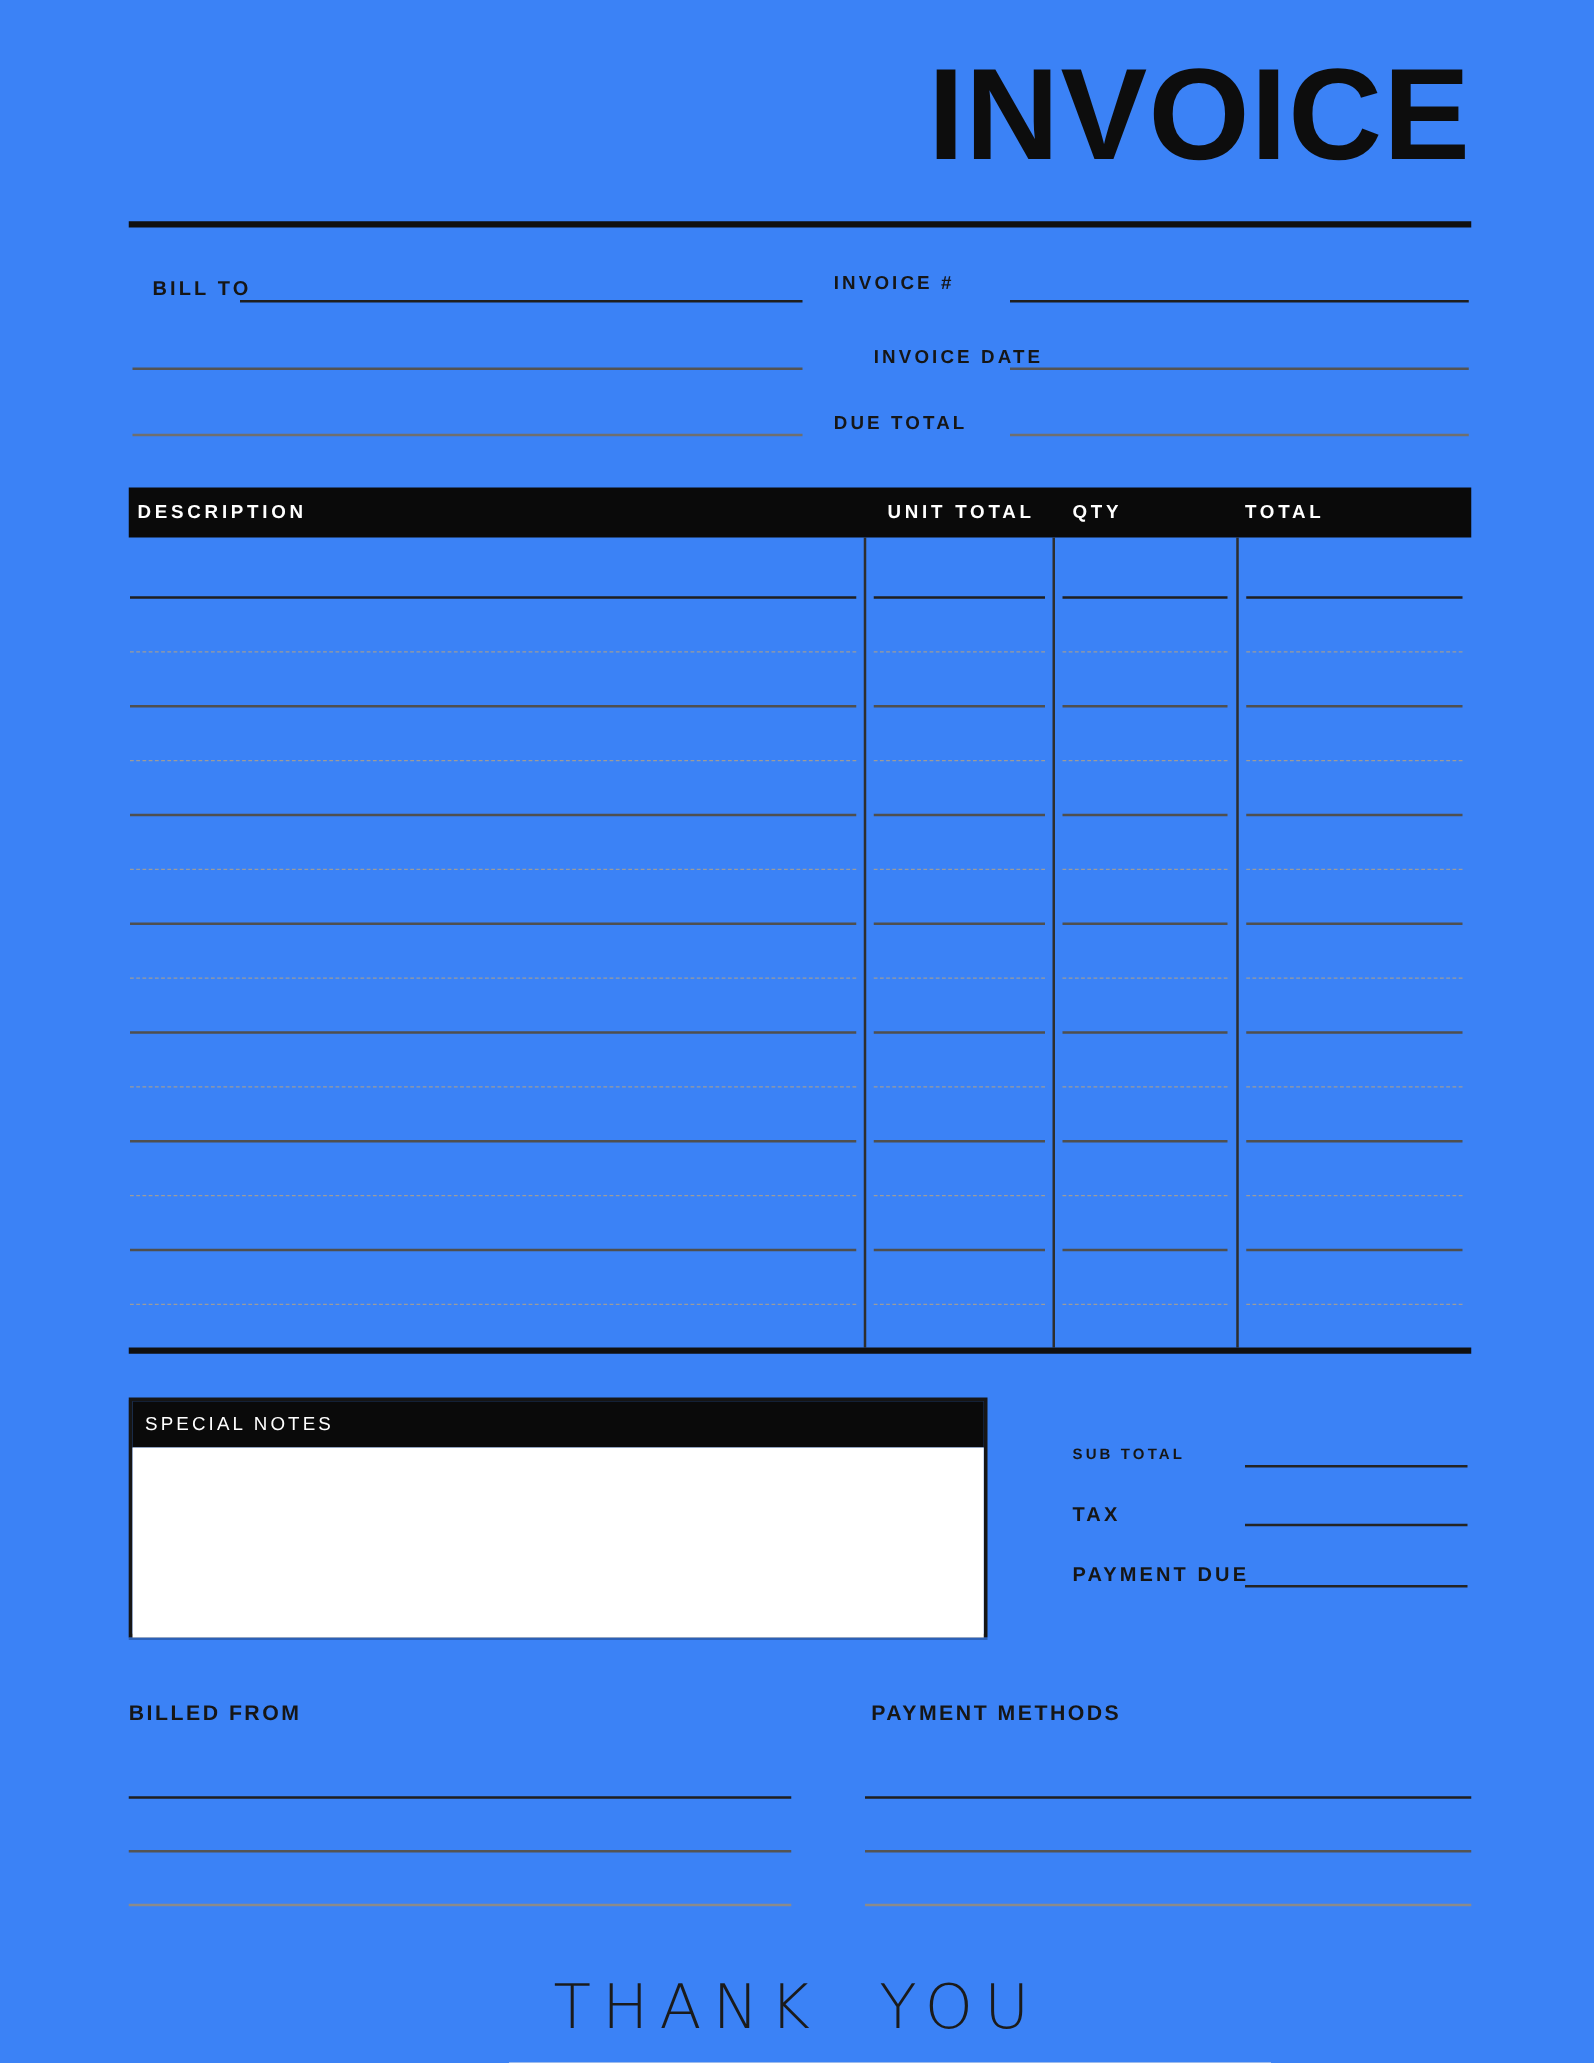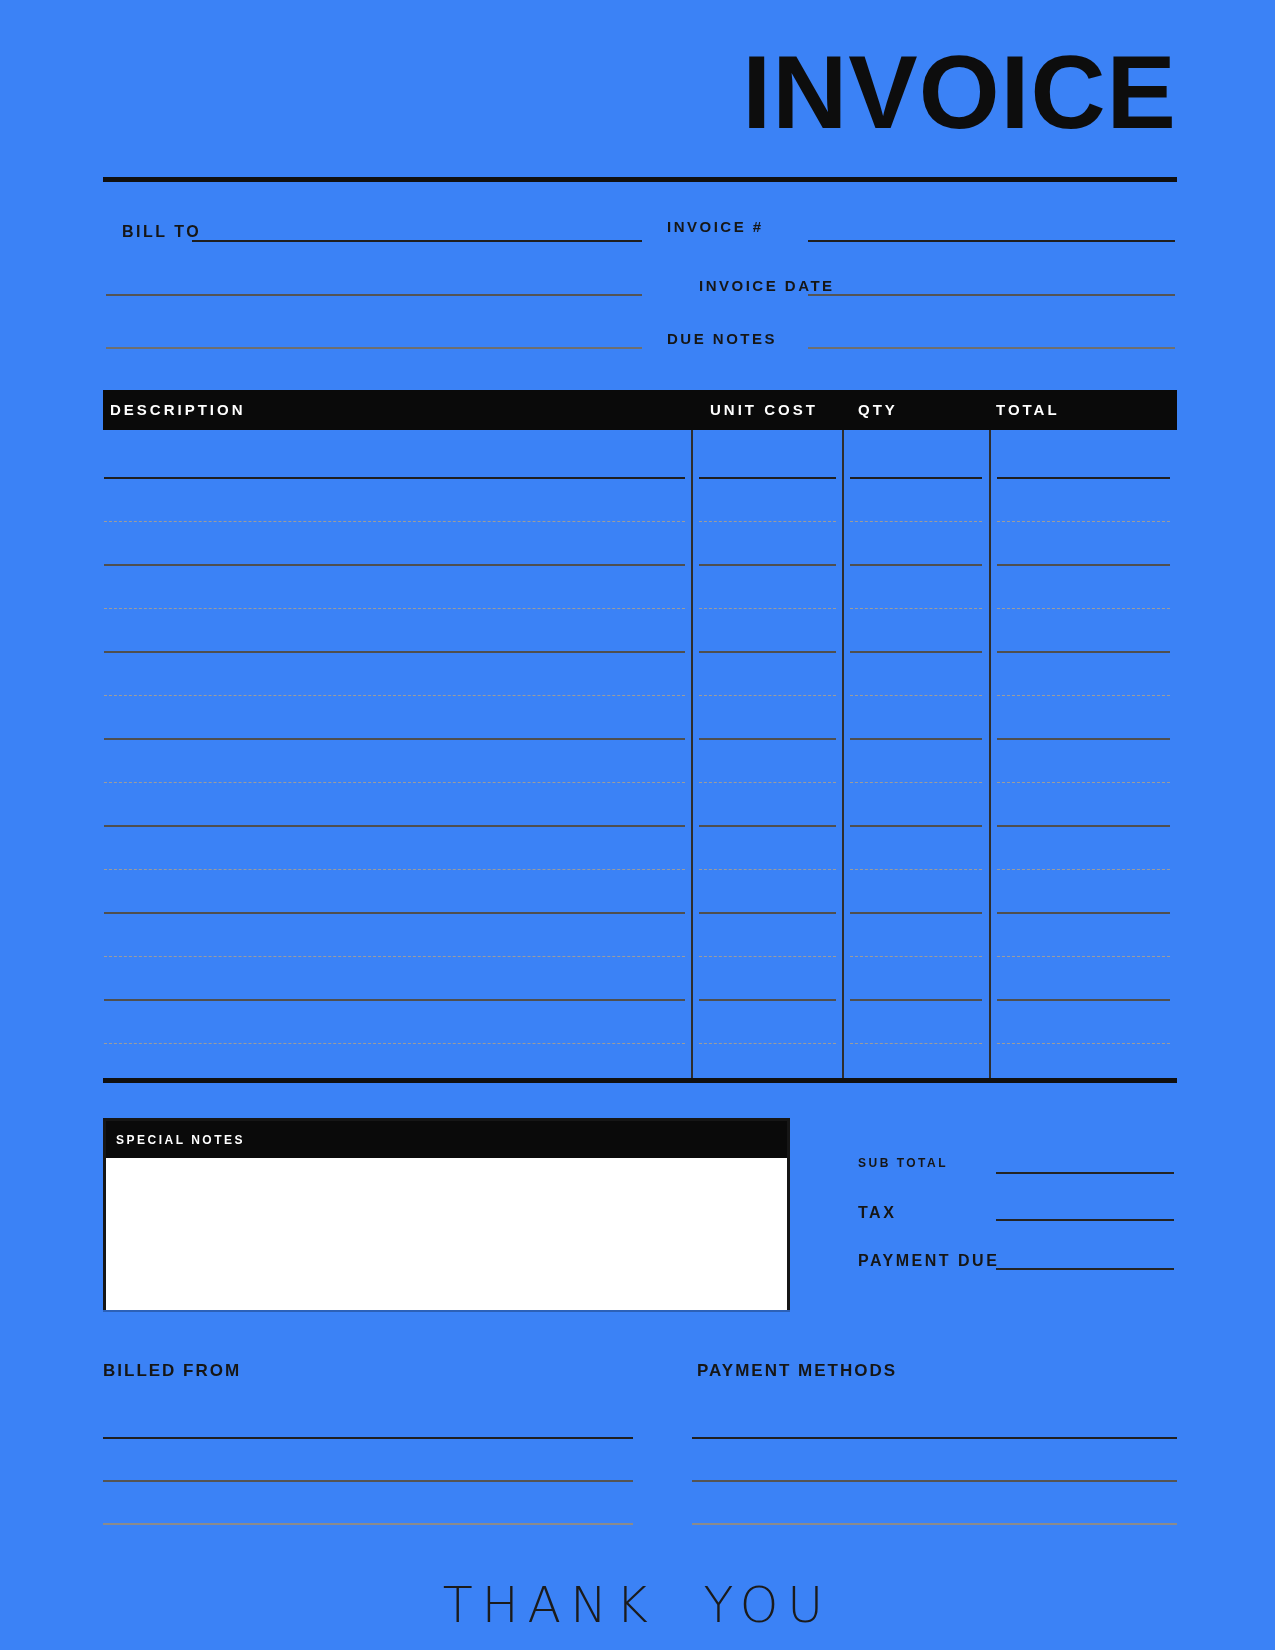--- a/index.html
+++ b/index.html
@@ -40,21 +40,21 @@
   .notesbox{
     position:absolute;left:103px;top:1118px;width:687px;height:192px;
     box-sizing:border-box;border:3px solid #161616;
     box-shadow:0 2px 0 rgba(0,0,0,0.25);
   }
   .noteshdr{
     position:absolute;left:0;top:0;width:100%;height:37px;background:#0a0a0a;
     display:flex;align-items:center;
   }
   .noteshdr .lblw{
-    color:#ffffff;font-size:12px;font-weight:bold;letter-spacing:2.5px;
+    color:#ffffff;font-size:15px;font-weight:normal;letter-spacing:2.5px;
     padding-left:10px;white-space:nowrap;
   }
   .notesarea{position:absolute;left:0;top:37px;width:100%;height:152px;background:#ffffff;}
   .thanks{
     position:absolute;left:0;top:1581px;width:100%;text-align:center;
     font-family:"DejaVu Sans ExtraLight","DejaVu Sans","Liberation Sans",sans-serif;
     font-weight:200;font-size:49px;letter-spacing:9px;word-spacing:22px;
     color:#1b1b1b;line-height:1;
   }
 </style>
@@ -71,26 +71,26 @@
   <div class="wline" style="left:192px;top:240px;width:450px;"></div>
   <div class="wline g1" style="left:106px;top:294px;width:536px;"></div>
   <div class="wline g2" style="left:106px;top:347px;width:536px;"></div>
 
   <div class="lbl" style="left:667px;top:218px;">INVOICE #</div>
   <div class="wline" style="left:808px;top:240px;width:367px;"></div>
 
   <div class="lbl" style="left:699px;top:277px;">INVOICE DATE</div>
   <div class="wline g1" style="left:808px;top:294px;width:367px;"></div>
 
-  <div class="lbl" style="left:667px;top:330px;">DUE NOTES</div>
+  <div class="lbl" style="left:667px;top:330px;">DUE TOTAL</div>
   <div class="wline g2" style="left:808px;top:347px;width:367px;"></div>
 
   <div class="hdrbar"></div>
   <div class="hcell" style="left:110px;">DESCRIPTION</div>
-  <div class="hcell" style="left:710px;">UNIT COST</div>
+  <div class="hcell" style="left:710px;">UNIT TOTAL</div>
   <div class="hcell" style="left:858px;">QTY</div>
   <div class="hcell" style="left:996px;">TOTAL</div>
 
   <div class="vdiv" style="left:691px;"></div>
   <div class="vdiv" style="left:842px;"></div>
   <div class="vdiv" style="left:989px;"></div>
 
   <div id="table-lines">
       <div class="rowline solid first" style="left: 104px; top: 477px; width: 581px;"></div>
       <div class="rowline solid first" style="left: 699px; top: 477px; width: 137px;"></div>

